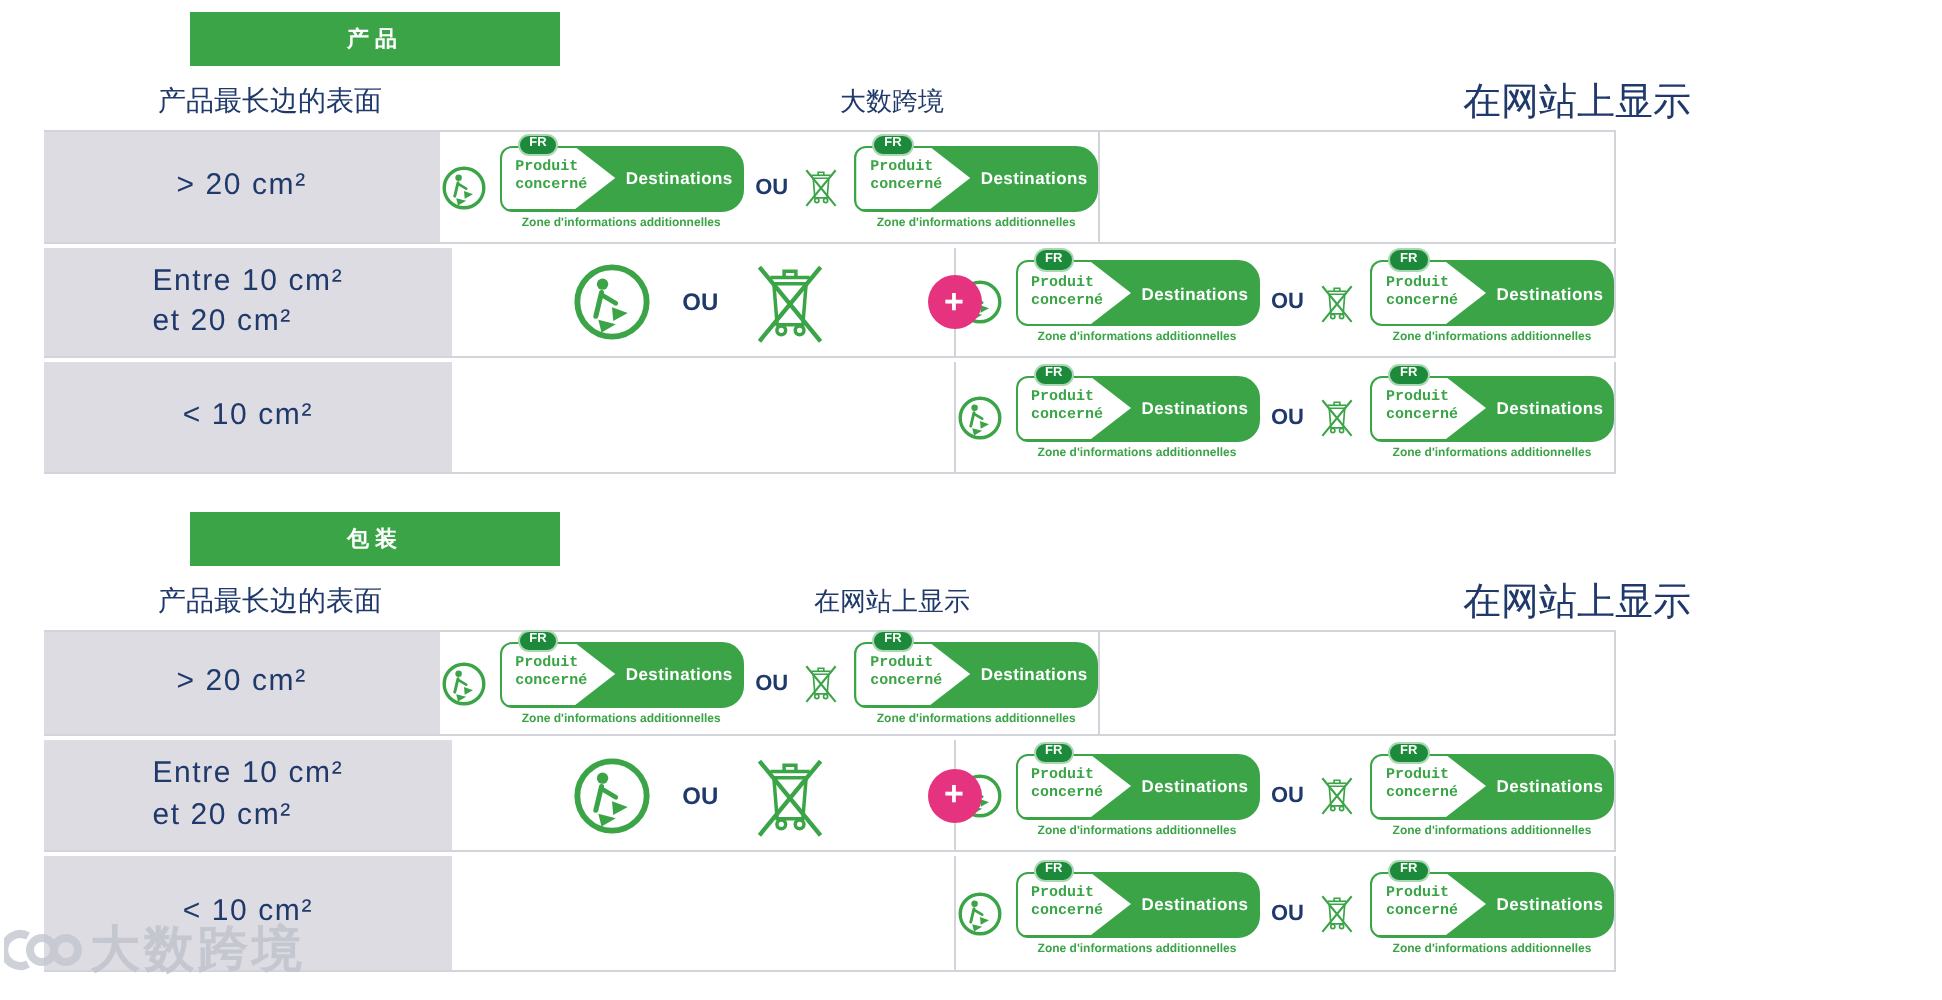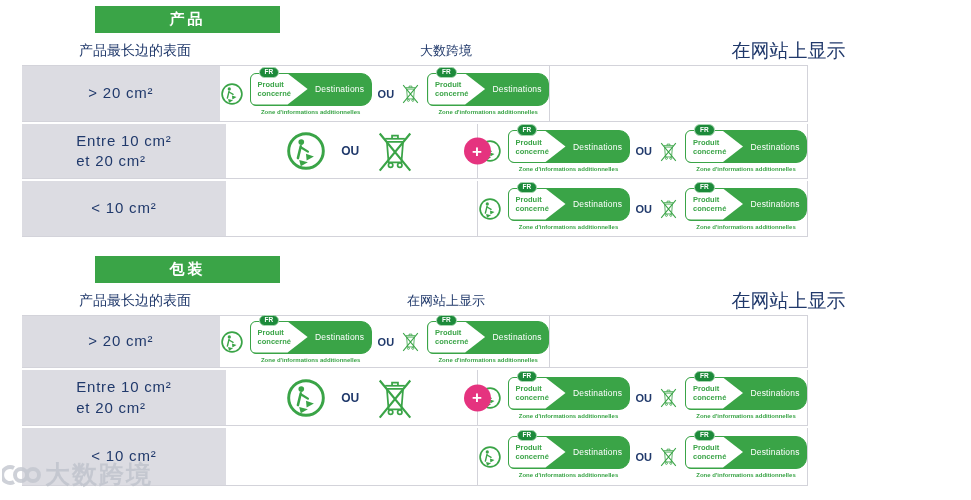--- a/index.html
+++ b/index.html
@@ -11,21 +11,21 @@
   body{
     font-family:"Liberation Sans",sans-serif;
     background:#fff; position:relative; overflow:hidden;
   }
   .page{position:absolute;inset:0}
   section{position:absolute;left:0;width:971px}
   #sec1{top:6px} #sec2{top:256px}
 
   .gbar{
     margin-left:95px;width:185px;height:27px;background:var(--green);
-    color:#fff;font-size:15px;font-weight:bold;letter-spacing:3px;
+    color:#fff;font-size:11px;font-weight:bold;letter-spacing:3px;
     display:flex;align-items:center;justify-content:center;
   }
   .titles{position:relative;height:24px;margin-top:6px}
   .titles span{
     position:absolute;top:0;display:flex;align-items:center;justify-content:center;
     color:var(--navy);font-family:"Liberation Serif",serif;height:24px;
   }
   .t-surface{left:0;width:270px;font-size:14px}
   .t-mid{left:280px;width:332px;font-size:13px}
   .t-web{left:612px;width:353px;font-size:19px}
@@ -62,26 +62,26 @@
   .lunit{display:flex;flex-direction:column;align-items:center;flex:none}
   .lblock{position:relative;width:122px;height:33px}
   .linner{
     position:absolute;inset:0;background:var(--green);
     border-radius:6px 11px 11px 6px;overflow:hidden;border:1.5px solid var(--green);
   }
   .lleft{
     position:absolute;left:0;top:0;bottom:0;width:57px;background:#fff;
     clip-path:polygon(0 0,37px 0,57px 50%,37px 100%,0 100%);
     display:flex;flex-direction:column;justify-content:center;
-    padding-left:7px;color:var(--green);font-size:7.5px;font-weight:bold;line-height:1.2;
+    padding-left:7px;color:var(--green);font-size:7.5px;font-weight:bold;line-height:1.2;font-family:Liberation Mono, monospace;
   }
   .lright{
     position:absolute;left:58px;right:0;top:0;bottom:0;
     display:flex;align-items:center;justify-content:center;
-    color:#fff;font-size:8.5px;font-weight:normal;letter-spacing:.2px;
+    color:#fff;font-size:8.5px;font-weight:bold;letter-spacing:.2px;
   }
   .frbadge{
     position:absolute;top:-6px;left:9px;z-index:2;background:var(--dgreen);
     color:#fff;font-size:6.5px;font-weight:bold;line-height:1;
     padding:1.5px 5px;border-radius:7px;border:1px solid #a9d8b2;
   }
   .lcap{margin-top:3px;font-size:6px;font-weight:bold;color:var(--green);white-space:nowrap}
 
   .plusc{
     position:absolute;left:-14px;top:50%;transform:translateY(-50%);

